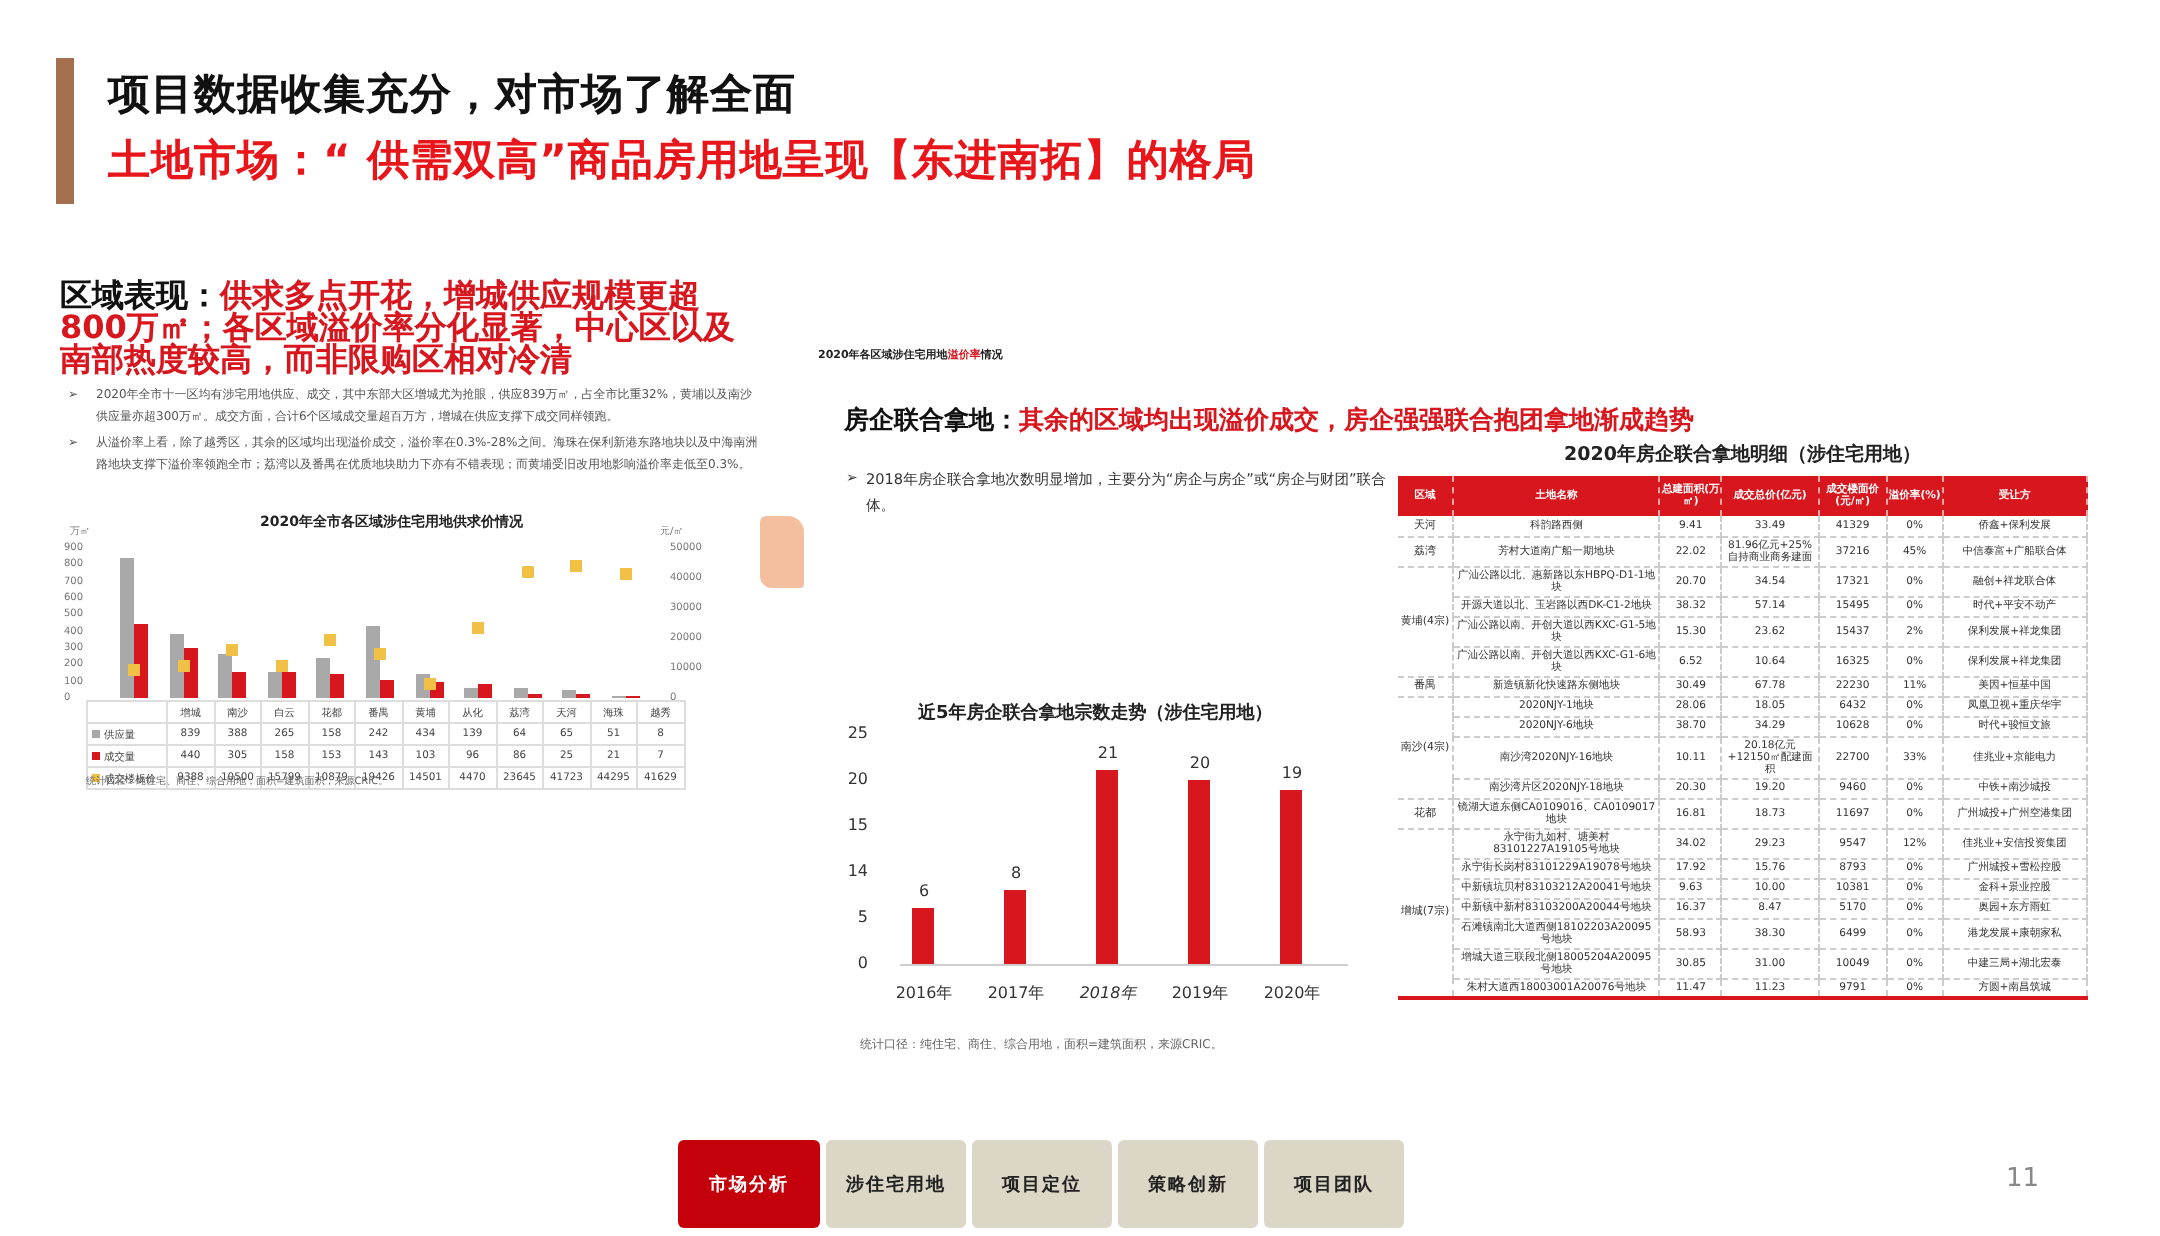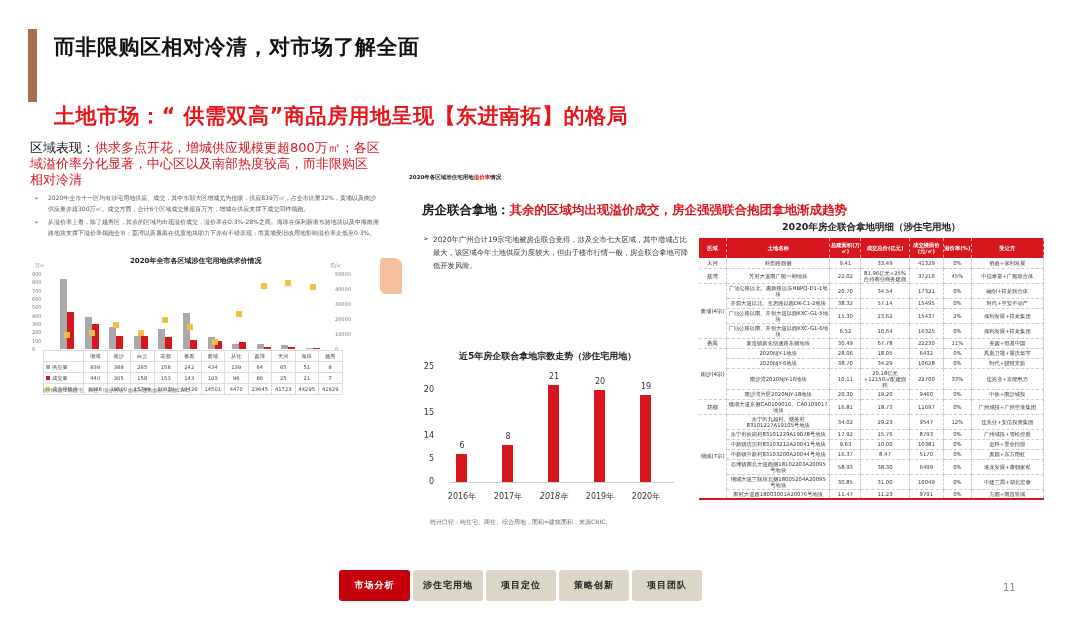--- a/index.html
+++ b/index.html
@@ -1,25 +1,25 @@
 <!DOCTYPE html>
 <html><head>
 <meta charset="utf-8">
 <style>
   * { box-sizing: border-box; margin: 0; padding: 0; }
   html, body { width: 1080px; height: 618px; background: #ffffff; overflow: hidden; }
   body { position: relative; font-family: "DejaVu Sans", "Liberation Sans", sans-serif; color: #222; }
 
   .title-bar { position: absolute; left: 28px; top: 29px; width: 9px; height: 73px; background: #a4704f; }
   .title-1 { position: absolute; left: 54px; top: 33px; font-size: 21px; font-weight: bold; color: #111; letter-spacing: 0.5px; }
-  .title-2 { position: absolute; left: 54px; top: 66px; font-size: 21px; font-weight: bold; color: #e8151a; letter-spacing: 0.5px; margin-top: 36px; }
+  .title-2 { position: absolute; left: 54px; top: 66px; font-size: 21px; font-weight: bold; color: #e8151a; letter-spacing: 0.5px; }
 
   
   .left { position: absolute; left: 30px; top: 140px; width: 350px; }
-  .l-head { font-size: 13px; font-weight: normal; line-height: 16px; color: #d7161e; }
+  .l-head { font-size: 16px; font-weight: bold; line-height: 16px; color: #d7161e; }
   .l-head .k { color: #111; }
   .bullets { margin-top: 4px; }
   .bullet { font-size: 6px; line-height: 11px; color: #555; padding-left: 18px; position: relative; margin-bottom: 2px; }
   .bullet::before { content: "➢"; position: absolute; left: 4px; top: 0; font-size: 6px; color: #555; }
 
   .lchart-title { position: absolute; left: 130px; top: 256px; font-size: 7px; font-weight: bold; color: #222; }
   .lchart { position: absolute; left: 30px; top: 262px; width: 340px; height: 90px; }
   .unit { position: absolute; font-size: 5px; color: #777; }
   .ytick { position: absolute; font-size: 5px; color: #777; }
   .lbar { position: absolute; bottom: 0; width: 7px; }
@@ -57,29 +57,29 @@
   
   .rtable-title { position: absolute; left: 782px; top: 221px; font-size: 9.5px; font-weight: bold; color: #222; }
   .rtable { position: absolute; left: 699px; top: 238px; width: 345px; border-collapse: collapse; font-size: 5.3px; color: #333; }
   .rtable th { background: #d7161e; color: #fff; font-weight: bold; height: 20px; border-right: 1px dashed #f3a3a3; font-size: 5.3px; line-height: 6.5px; }
   .rtable td { text-align: center; border-bottom: 1px dashed #ccc; border-right: 1px dashed #ccc; line-height: 6px; padding: 1px 1px; height: 10px; }
   .rtable tr.last td { border-bottom: 2px solid #d7161e; }
   .rtable td.dist { font-size: 5.5px; }
 
   
   .nav { position: absolute; left: 339px; top: 570px; display: flex; gap: 3px; }
-  .nav-btn { width: 70px; height: 31px; border-radius: 3px; background: #dcd6c6; font-size: 9px; font-weight: bold; color: #222; display: flex; align-items: center; justify-content: center; letter-spacing: 1px; }
+  .nav-btn { width: 70px; height: 44px; border-radius: 3px; background: #dcd6c6; font-size: 9px; font-weight: bold; color: #222; display: flex; align-items: center; justify-content: center; letter-spacing: 1px; }
   .nav-btn.active { background: #c4000b; color: #fff; width: 71px; }
-  .page-num { position: absolute; left: 1003px; top: 582px; font-size: 10px; color: #888; }
+  .page-num { position: absolute; left: 1003px; top: 582px; font-size: 13px; color: #888; }
 </style>
 </head>
 <body>
 
 <div class="title-bar"></div>
-<div class="title-1">而非限购区相对冷清，对市场了解全面</div>
+<div class="title-1">项目数据收集充分，对市场了解全面</div>
 <div class="title-2">土地市场：“ 供需双高”商品房用地呈现【东进南拓】的格局</div>
 
 <div class="left">
   <div class="l-head">
     <span class="k">区域表现：</span><span>供求多点开花，增城供应规模更超800万㎡；各区域溢价率分化显著，中心区以及南部热度较高，而非限购区相对冷清</span>
   </div>
   <div class="bullets">
     <div class="bullet">2020年全市十一区均有涉宅用地供应、成交，其中东部大区增城尤为抢眼，供应839万㎡，占全市比重32%，黄埔以及南沙供应量亦超300万㎡。成交方面，合计6个区域成交量超百万方，增城在供应支撑下成交同样领跑。</div>
     <div class="bullet">从溢价率上看，除了越秀区，其余的区域均出现溢价成交，溢价率在0.3%-28%之间。海珠在保利新港东路地块以及中海南洲路地块支撑下溢价率领跑全市；荔湾以及番禺在优质地块助力下亦有不错表现；而黄埔受旧改用地影响溢价率走低至0.3%。</div>
   </div>
@@ -206,21 +206,21 @@
 
 <div class="map-title">
   <span>2020年各区域涉住宅用地</span><span class="r">溢价率</span><span>情况</span>
 </div>
 <div class="map-shape"></div>
 
 <div class="mid-head">
   <span class="k">房企联合拿地：</span><span>其余的区域均出现溢价成交，房企强强联合抱团拿地渐成趋势</span>
 </div>
 <div class="mid-bullets">
-  <div class="mid-bullet">2020年广州合计19宗宅地被房企联合竞得，涉及全市七大区域，其中增城占比最大，该区域今年土地供应力度较大，但由于楼市行情一般，房企联合拿地可降低开发风险。</div>
+  <div class="mid-bullet">2018年房企联合拿地次数明显增加，主要分为“房企与房企”或“房企与财团”联合体。</div>
 </div>
 
 <div class="mchart-title">近5年房企联合拿地宗数走势（涉住宅用地）</div>
 <div class="mchart" id="mchart">
     <div class="m-ytick" style="top: 2px;">25</div>
     <div class="m-ytick" style="top: 25px;">20</div>
     <div class="m-ytick" style="top: 48px;">15</div>
     <div class="m-ytick" style="top: 71px;">14</div>
     <div class="m-ytick" style="top: 94px;">5</div>
     <div class="m-ytick" style="top: 117px;">0</div>

